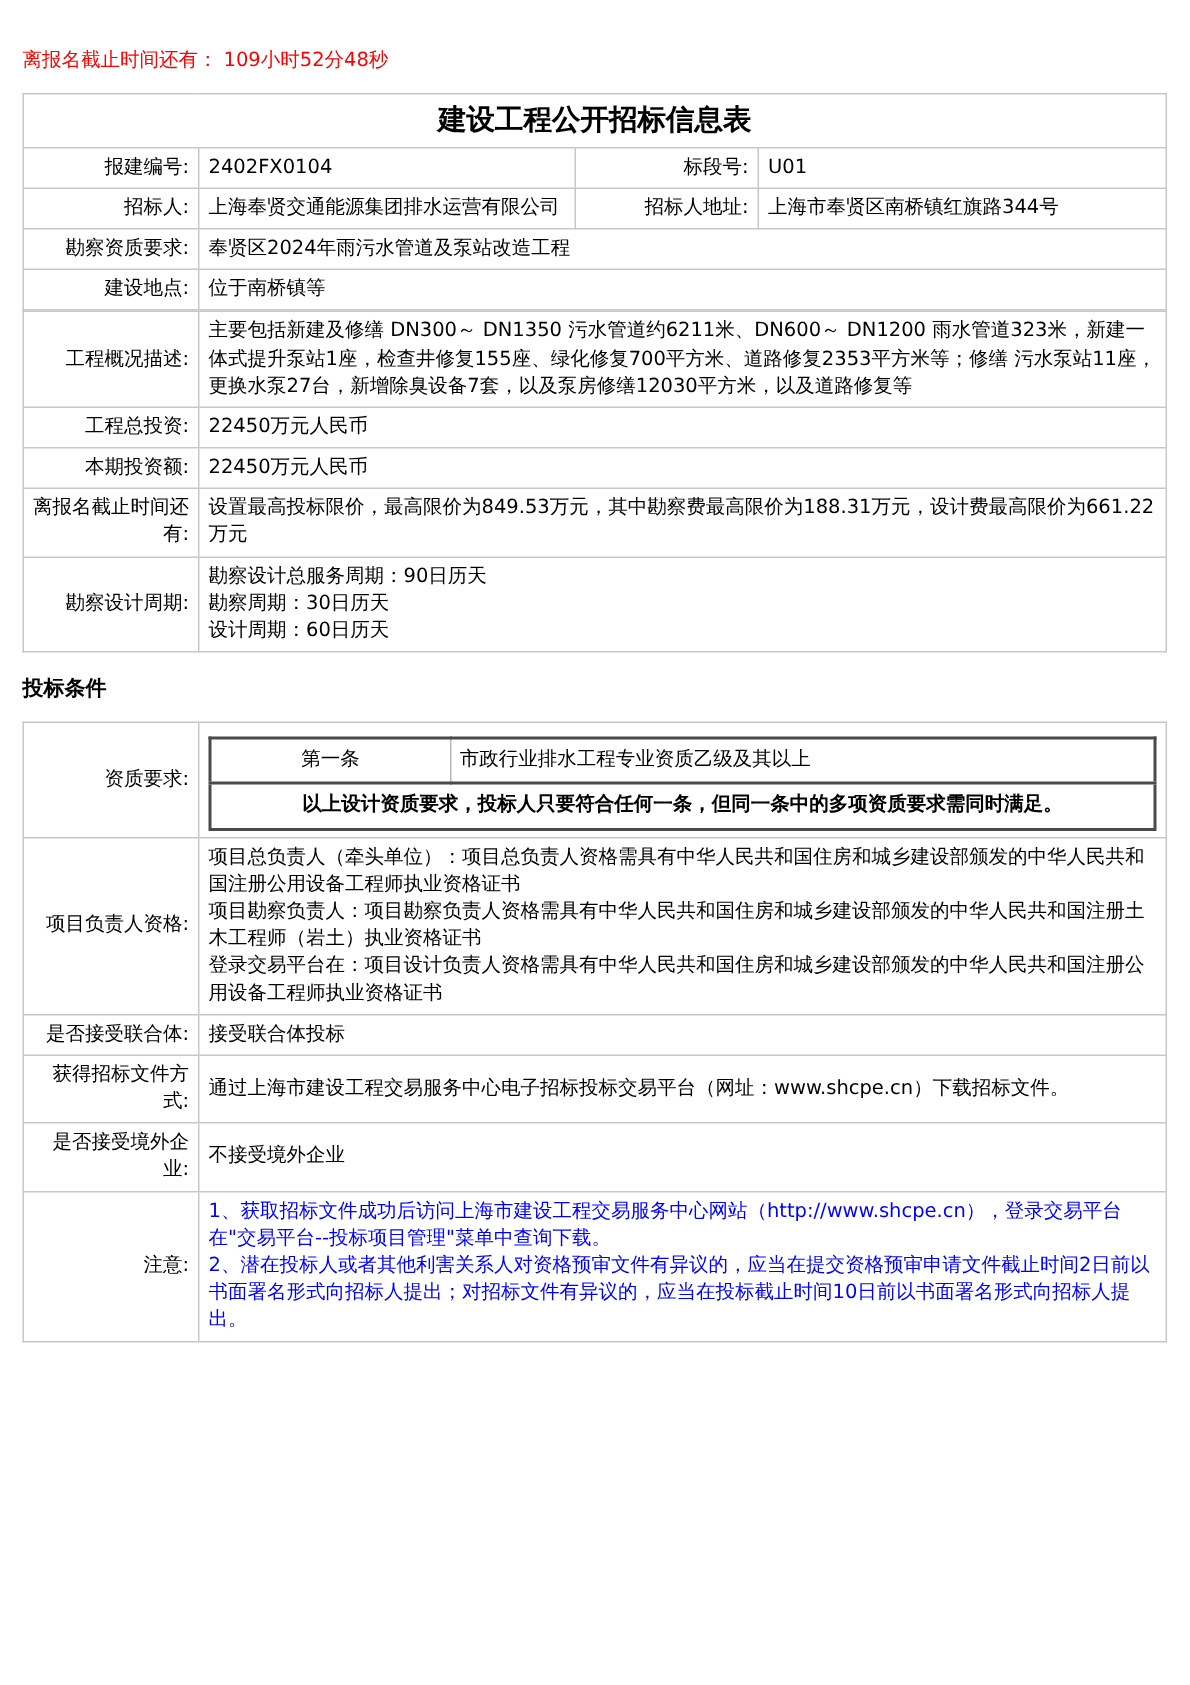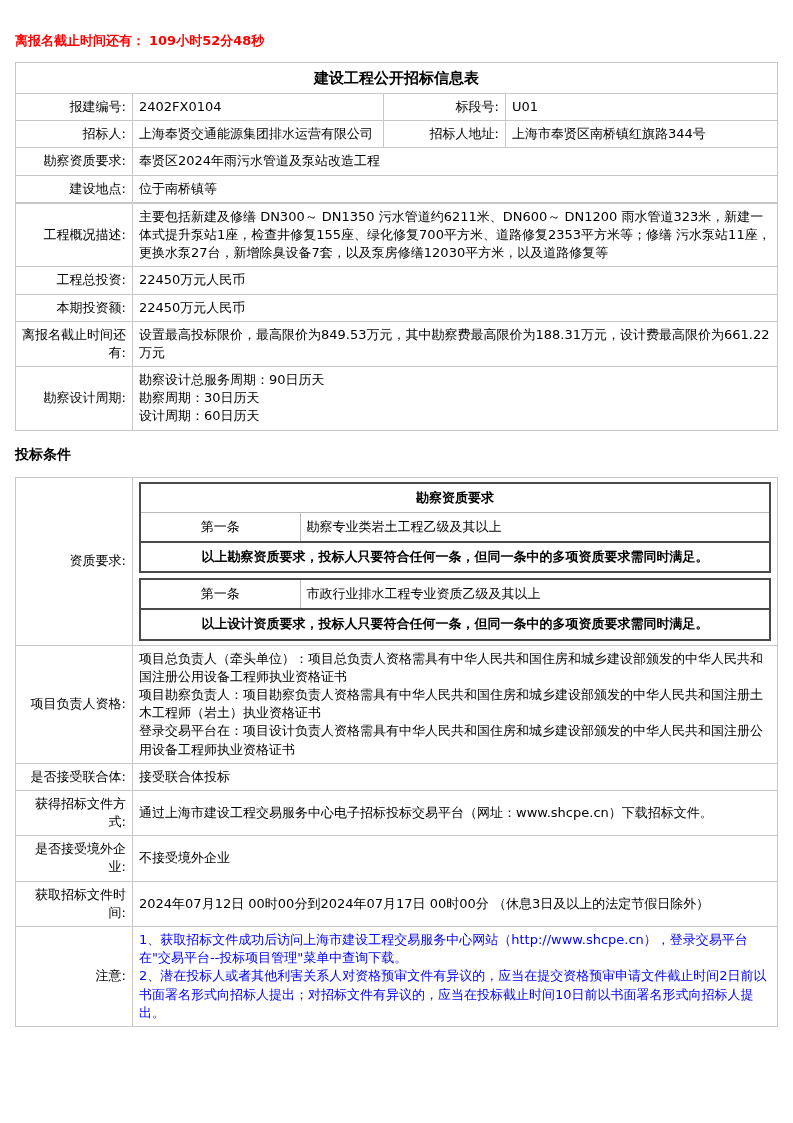--- a/index.html
+++ b/index.html
@@ -1,22 +1,22 @@
 <!DOCTYPE html>
 <html><head>
 <meta charset="utf-8">
 <style>
   html,body{margin:0;padding:0;background:#ffffff;}
   body{font-family:"DejaVu Sans","Liberation Sans",sans-serif;font-size:13px;color:#000;}
   .page{width:793px;min-height:1123px;box-sizing:border-box;padding:33px 15px 10px 15px;background:#fff;}
-  .countdown{color:#ff0000;margin:0 0 13px 0;line-height:16px;font-weight:bold;}
+  .countdown{color:#ff0000;margin:0 0 13px 0;line-height:16px;}
   .countdown .val{margin-left:4px;}
   table.tbl{border-collapse:collapse;width:100%;table-layout:fixed;}
   table.tbl td{border:1px solid #c8c8c8;padding:4px 6px;line-height:1.4;vertical-align:middle;word-break:break-all;}
-  td.title{font-weight:bold;text-align:center;font-size:15px;height:22px;}
+  td.title{font-weight:bold;text-align:center;font-size:19px;height:22px;}
   td.lbl{text-align:right;}
   col.c1{width:117px;}
   col.c2{width:251px;}
   col.c3{width:122px;}
   .sec{font-weight:bold;font-size:14px;margin:15px 0 13px 0;}
   td.nestcell{padding:3px 2px;}
   table.ntbl{border-collapse:collapse;width:100%;table-layout:fixed;border:2px solid #4a4a4a;}
   table.ntbl td{border:1px solid #b8b8b8;padding:5px 6px;line-height:1.4;word-break:break-all;}
   table.ntbl .nhead{font-weight:bold;text-align:center;}
   table.ntbl .nclause{text-align:center;}
@@ -109,38 +109,20 @@
     <colgroup>
         <col class="c1">
         <col class="c2">
         <col class="c3">
         <col>
       </colgroup>
     <tbody>
         <tr>
       <td class="lbl">资质要求:</td>
       <td class="nestcell" colspan="3">
-        <table class="ntbl">
-          <colgroup>
-                <col class="n1">
-                <col>
-              </colgroup>
-          <tbody>
-                <tr>
-            <td class="nhead" colspan="2">勘察资质要求</td>
-          </tr>
-          <tr>
-            <td class="nclause">第一条</td>
-            <td>勘察专业类岩土工程乙级及其以上</td>
-          </tr>
-          <tr>
-            <td class="nnote" colspan="2">以上勘察资质要求，投标人只要符合任何一条，但同一条中的多项资质要求需同时满足。</td>
-          </tr>
-        </tbody>
-            </table>
         <div class="gap"></div>
         <table class="ntbl">
           <colgroup>
                 <col class="n1">
                 <col>
               </colgroup>
           <tbody>
           <tr>
             <td class="nclause">第一条</td>
             <td>市政行业排水工程专业资质乙级及其以上</td>
@@ -166,24 +148,20 @@
     </tr>
     <tr>
       <td class="lbl">获得招标文件方式:</td>
       <td colspan="3">通过上海市建设工程交易服务中心电子招标投标交易平台（网址：www.shcpe.cn）下载招标文件。</td>
     </tr>
     <tr>
       <td class="lbl">是否接受境外企业:</td>
       <td colspan="3">不接受境外企业</td>
     </tr>
     <tr>
-      <td class="lbl">获取招标文件时间:</td>
-      <td colspan="3">2024年07月12日 00时00分到2024年07月17日 00时00分 （休息3日及以上的法定节假日除外）</td>
-    </tr>
-    <tr>
       <td class="lbl">注意:</td>
       <td class="mline blue" colspan="3">
         <div>1、获取招标文件成功后访问上海市建设工程交易服务中心网站（http://www.shcpe.cn），登录交易平台在"交易平台--投标项目管理"菜单中查询下载。</div>
         <div>2、潜在投标人或者其他利害关系人对资格预审文件有异议的，应当在提交资格预审申请文件截止时间2日前以书面署名形式向招标人提出；对招标文件有异议的，应当在投标截止时间10日前以书面署名形式向招标人提出。</div>
       </td>
     </tr>
 
   </tbody>
     </table>
 

